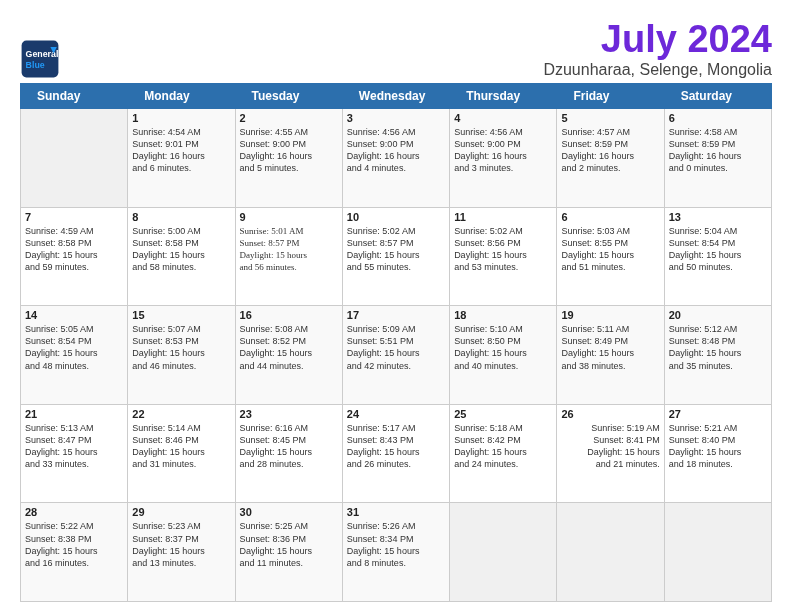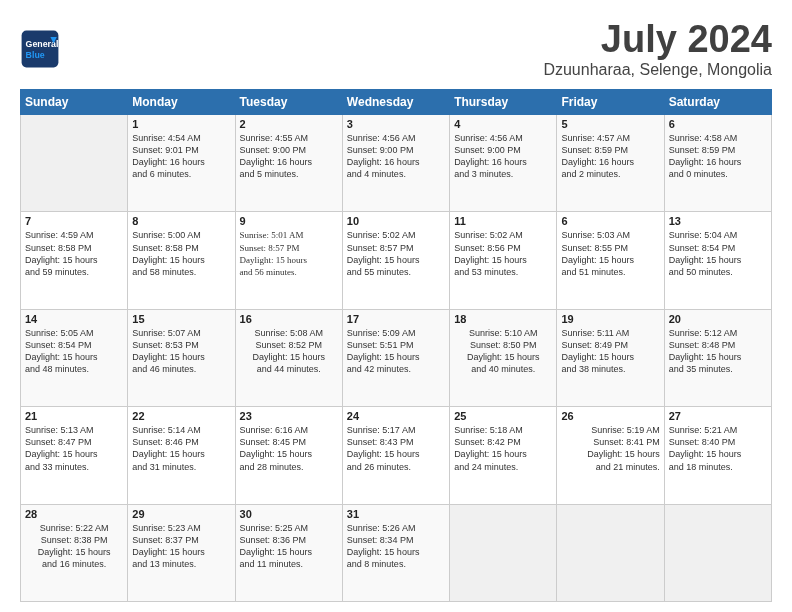--- a/index.html
+++ b/index.html
@@ -13,45 +13,45 @@
     .page {
       width: 792px;
       height: 612px;
       padding: 18px 20px 10px 20px;
       display: flex;
       flex-direction: column;
     }
     .header {
       display: flex;
       justify-content: space-between;
-      align-items: center;
-      margin-bottom: 10px;
+      align-items: flex-end;
+      margin-bottom: 4px;
     }
     .title-area {
       text-align: right;
     }
     .main-title {
       font-size: 38px;
       font-weight: bold;
-      color: #404040;
+      color: #6d28d9;
     }
     .subtitle {
       font-size: 16px;
       color: #444;
     }
     .calendar {
       flex: 1;
       border-collapse: collapse;
       width: 100%;
       font-size: 10px;
     }
     .calendar th {
       background-color: #2c6fad;
       color: #fff;
-      padding: 5px 4px;
+      padding: 5px 16px;
       text-align: left;
       font-size: 12px;
       font-weight: bold;
       border: 1px solid #2c6fad;
     }
     .calendar td {
       border: 1px solid #ccc;
       vertical-align: top;
       padding: 3px 4px;
       width: calc(100% / 7);
@@ -227,35 +227,35 @@
           </td>
           <td>
             <span class="day-number">15</span>
             <div class="day-info" style="white-space: pre-line;">Sunrise: 5:07 AM
 Sunset: 8:53 PM
 Daylight: 15 hours
 and 46 minutes.</div>
           </td>
           <td>
             <span class="day-number">16</span>
-            <div class="day-info" style="white-space: pre-line; text-align: center;">Sunrise: 5:08 AM
+            <div class="day-info" style="white-space: pre-line;">Sunrise: 5:08 AM
 Sunset: 8:52 PM
 Daylight: 15 hours
 and 44 minutes.</div>
           </td>
           <td>
             <span class="day-number">17</span>
             <div class="day-info" style="white-space: pre-line;">Sunrise: 5:09 AM
 Sunset: 5:51 PM
 Daylight: 15 hours
 and 42 minutes.</div>
           </td>
           <td>
             <span class="day-number">18</span>
-            <div class="day-info" style="white-space: pre-line; text-align: center;">Sunrise: 5:10 AM
+            <div class="day-info" style="white-space: pre-line;">Sunrise: 5:10 AM
 Sunset: 8:50 PM
 Daylight: 15 hours
 and 40 minutes.</div>
           </td>
           <td>
             <span class="day-number">19</span>
             <div class="day-info" style="white-space: pre-line;">Sunrise: 5:11 AM
 Sunset: 8:49 PM
 Daylight: 15 hours
 and 38 minutes.</div>
@@ -315,21 +315,21 @@
             <span class="day-number">27</span>
             <div class="day-info" style="white-space: pre-line;">Sunrise: 5:21 AM
 Sunset: 8:40 PM
 Daylight: 15 hours
 and 18 minutes.</div>
           </td>
         </tr>
         <tr>
           <td>
             <span class="day-number">28</span>
-            <div class="day-info" style="white-space: pre-line; text-align: center;">Sunrise: 5:22 AM
+            <div class="day-info" style="white-space: pre-line;">Sunrise: 5:22 AM
 Sunset: 8:38 PM
 Daylight: 15 hours
 and 16 minutes.</div>
           </td>
           <td>
             <span class="day-number">29</span>
             <div class="day-info" style="white-space: pre-line;">Sunrise: 5:23 AM
 Sunset: 8:37 PM
 Daylight: 15 hours
 and 13 minutes.</div>

